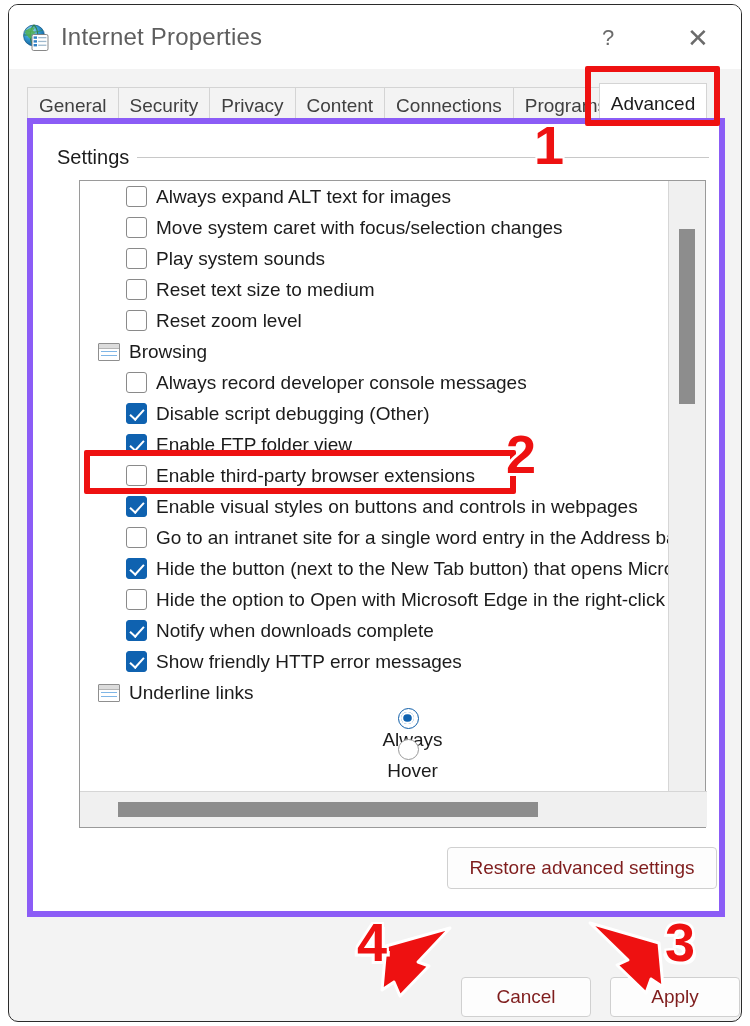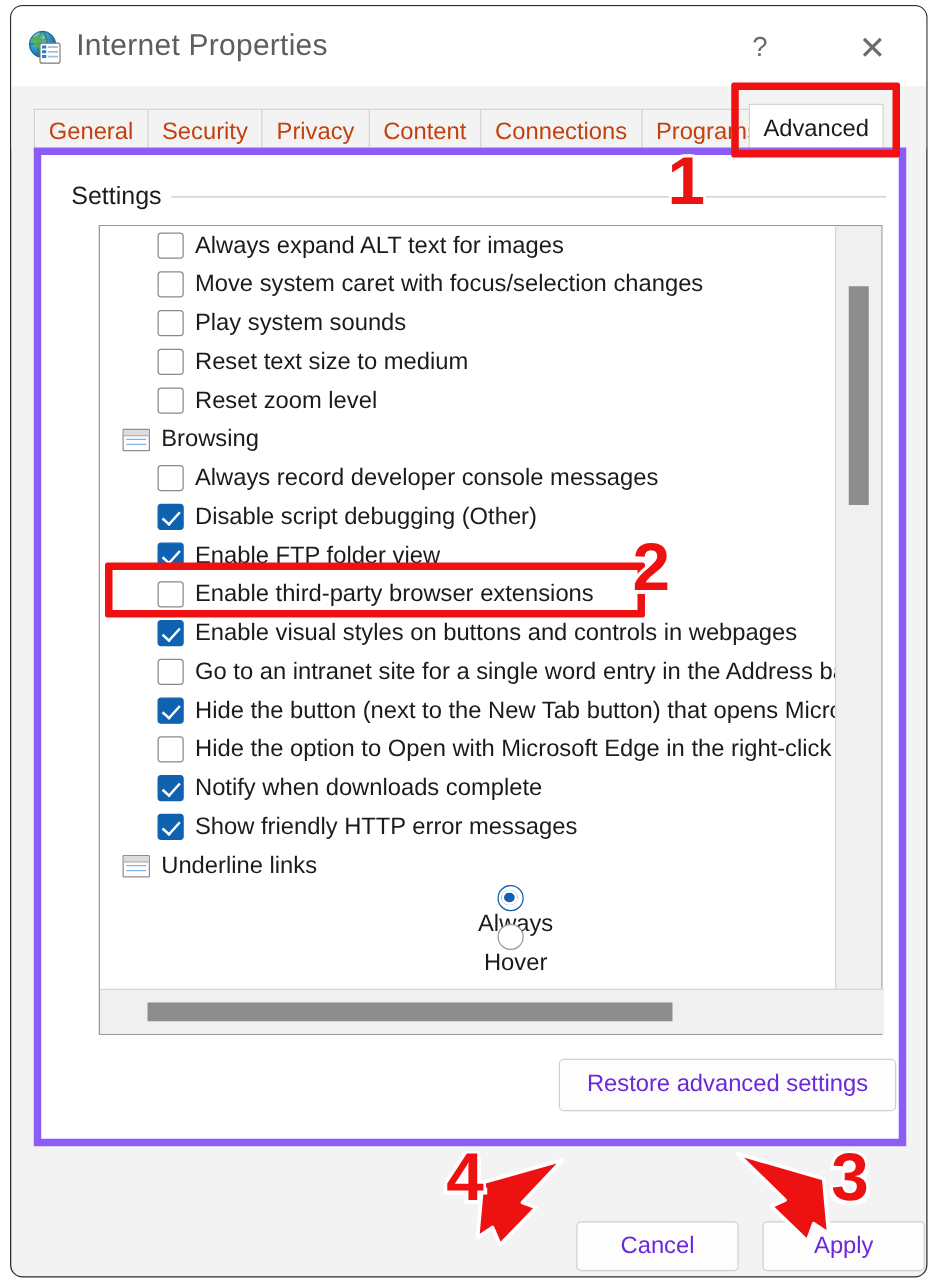--- a/index.html
+++ b/index.html
@@ -71,21 +71,21 @@
     position: absolute;
     left: 18px; top: 14px;
     display: flex;
     align-items: flex-end;
   }
   .tab {
     height: 36px;
     padding: 0 11px;
     display: flex; align-items: center;
     font-size: 19px;
-    color: #c2410c;
+    color: #404040;
     background: #f3f3f3;
     border: 1px solid #d4d4d4;
     border-bottom: none;
     border-right: none;
     white-space: nowrap;
   }
   .tab:last-child { border-right: 1px solid #d4d4d4; }
   .tab.active {
     background: #ffffff;
     height: 40px;
@@ -248,21 +248,21 @@
   }
 
   
   .btn {
     position: absolute;
     display: flex; align-items: center; justify-content: center;
     background: #fdfdfd;
     border: 1px solid #d0d0d0;
     border-radius: 4px;
     font-size: 19px;
-    color: #6d28d9;
+    color: #7f1d1d;
     white-space: nowrap;
   }
   .btn-restore { left: 414px; top: 723px; width: 270px; height: 42px; }
 
   .btn-ok     { left: 303px; top: 972px; width: 130px; height: 40px; }
   .btn-cancel { left: 452px; top: 972px; width: 130px; height: 40px; }
   .btn-apply  { left: 601px; top: 972px; width: 130px; height: 40px; }
 
   
   .redbox {

